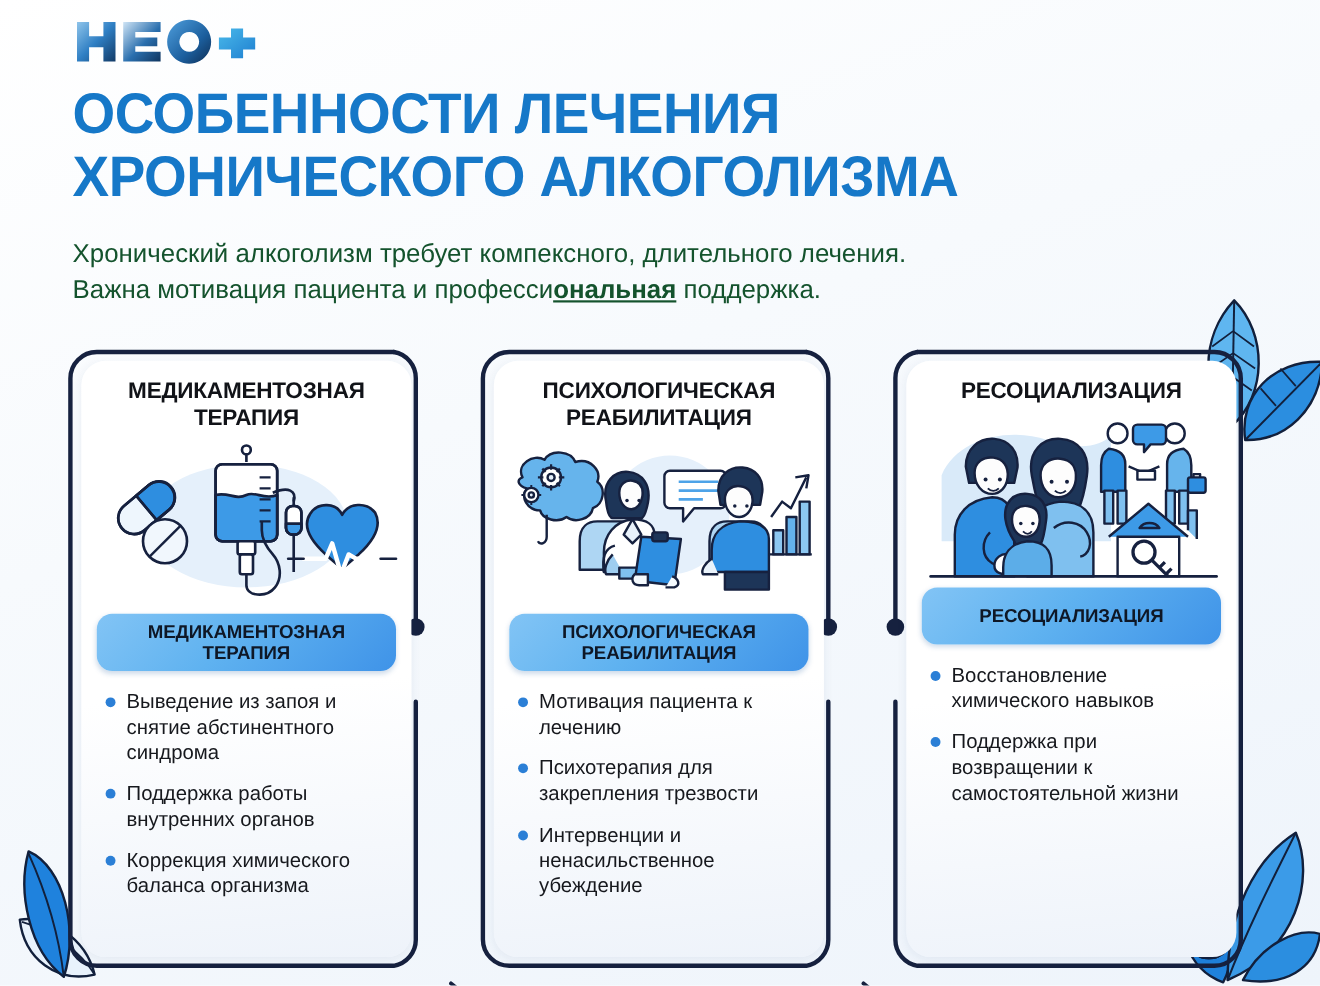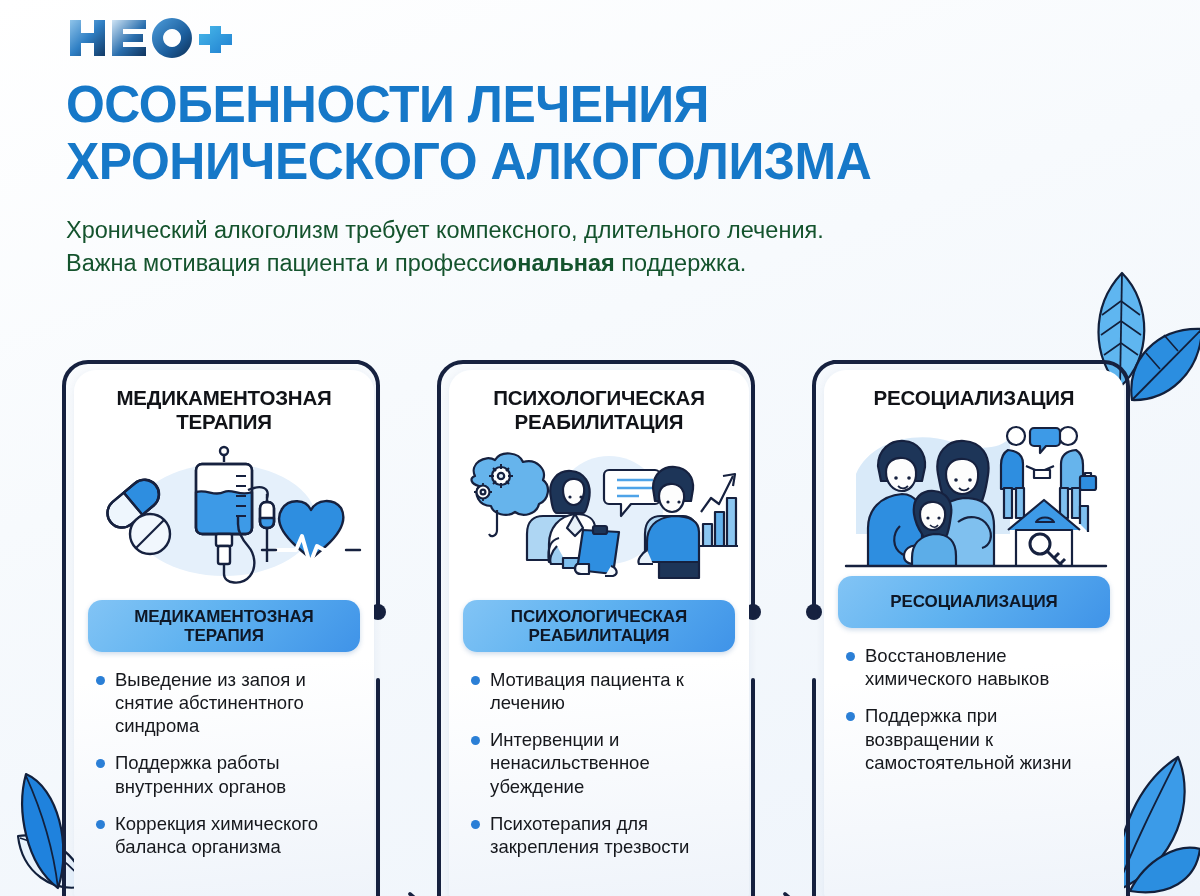--- a/index.html
+++ b/index.html
@@ -45,35 +45,34 @@
   }
 
   .page-subtitle {
     position: absolute;
     left: 66px; top: 214px;
     width: 1060px;
     font-size: 23.5px;
     line-height: 1.42;
     color: #14532d;
   }
-  .page-subtitle b { font-weight: 700; }
+  .page-subtitle b { font-weight: 700; text-decoration: underline; }
 
   
   .cards {
     position: absolute;
     left: 0; top: 318px;
     width: 1200px; height: 570px;
   }
 
   .card-slot {
     position: absolute;
     top: 0;
     width: 318px;
     height: 462px;
-    margin-top: 42px;
   }
   #card-slot-0 { left: 62px; }
   #card-slot-1 { left: 437px; }
   #card-slot-2 { left: 812px; }
 
   
   .card-frame {
     position: absolute;
     inset: 0;
     border-radius: 26px;
@@ -427,22 +426,22 @@
             <polyline points="264,34 276,32 274,44" fill="none"></polyline>
             <line x1="240" y1="104" x2="279" y2="104"></line>
           </g>
         </svg>
       </div>
 
       <div class="card-badge">ПСИХОЛОГИЧЕСКАЯ РЕАБИЛИТАЦИЯ</div>
 
       <ul class="card-bullets">
         <li>Мотивация пациента к лечению</li>
+        <li>Психотерапия для закрепления трезвости</li>
         <li>Интервенции и ненасильственное убеждение</li>
-        <li>Психотерапия для закрепления трезвости</li>
       </ul>
     </div>
   </div>
 
   <div class="flow-arrow" id="flow-arrow-1">
     <svg viewBox="0 0 42 42" width="42" height="42" aria-hidden="true">
       <path d="M2 34 h20 a6 6 0 0 0 6 -6 V16" fill="none" stroke="#16213f" stroke-width="3.6" stroke-linecap="round"></path>
       <polyline points="18,6 30,16 18,26" fill="none" stroke="#16213f" stroke-width="3.6" stroke-linecap="round" stroke-linejoin="round"></polyline>
       <line x1="8" y1="16" x2="30" y2="16" stroke="#16213f" stroke-width="3.6" stroke-linecap="round"></line>
     </svg>

